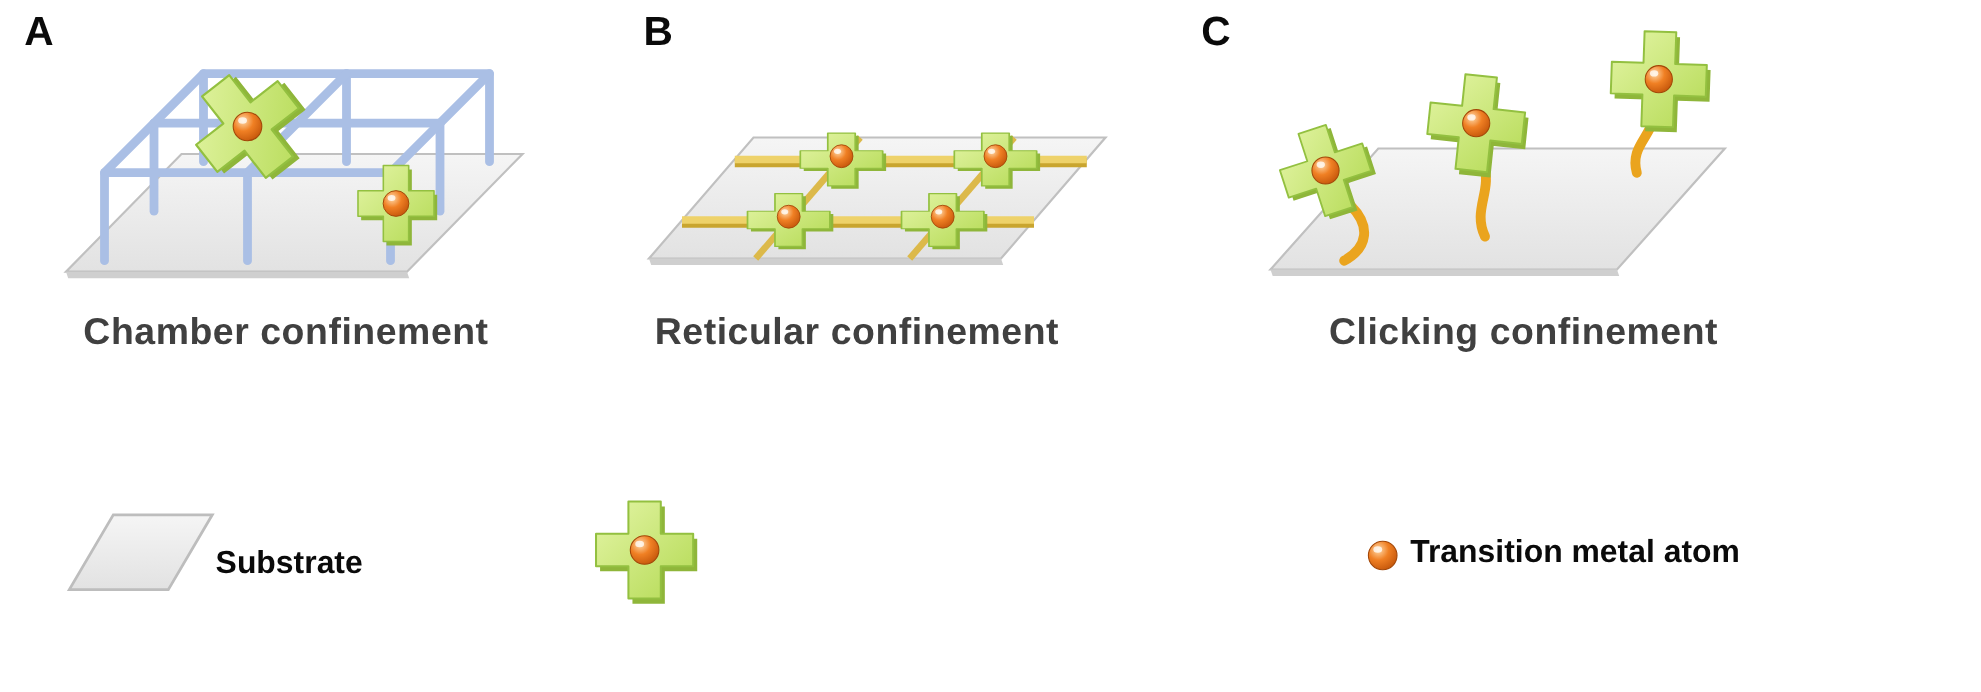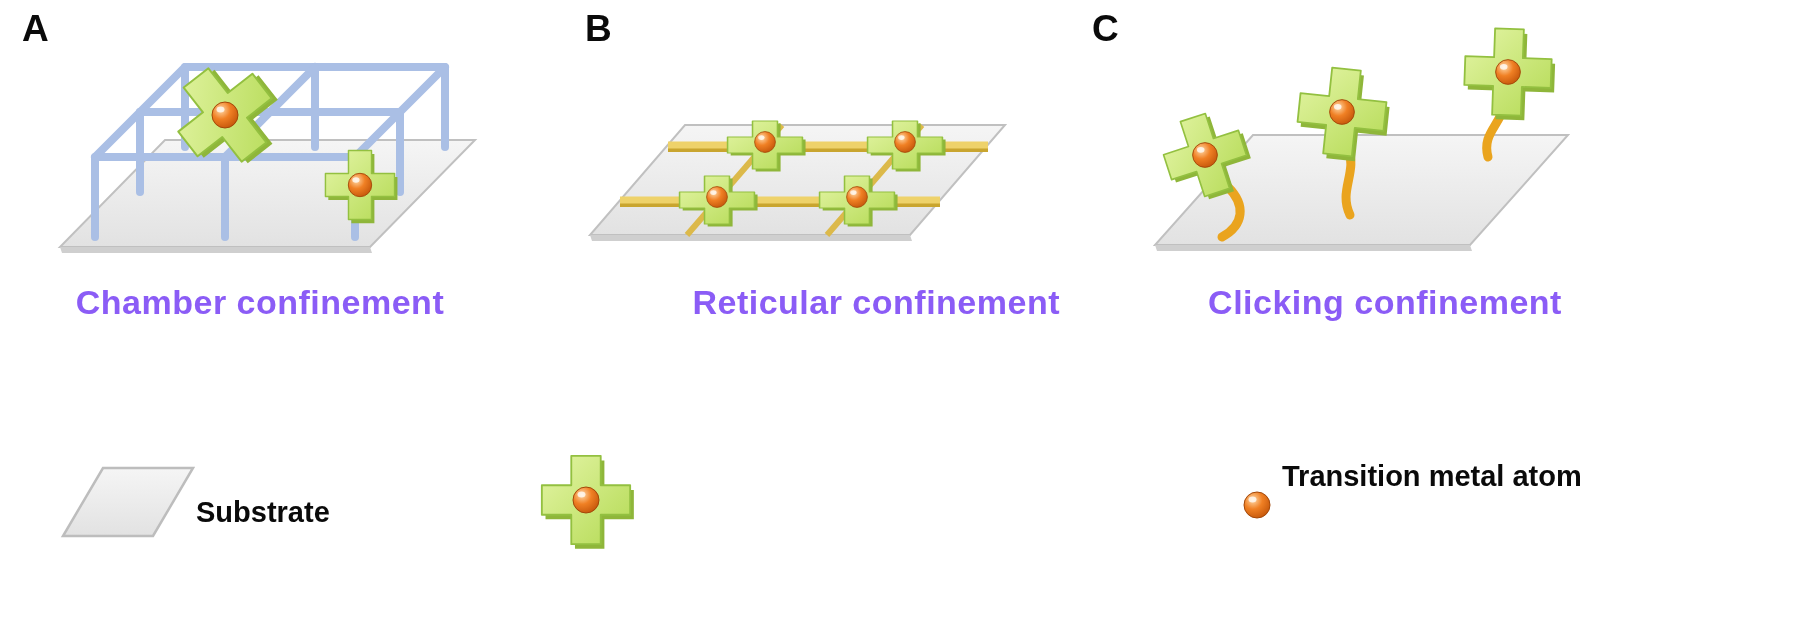--- a/index.html
+++ b/index.html
@@ -26,40 +26,40 @@
   #svg-a { left: 10px; }
   #svg-b { left: 560px; }
   #svg-c { left: 1100px; }
   .caption {
     position: absolute;
     top: 283px;
     width: 500px;
     text-align: center;
     font-size: 34px;
     font-weight: bold;
-    color: #8b5cf6;
+    color: #404040;
     letter-spacing: 0.5px;
   }
   #caption-a { left: 10px; }
-  #caption-b { left: 560px; text-align: right; }
+  #caption-b { left: 529px; }
   #caption-c { left: 1135px; }
   .legend-item { position: absolute; }
   .legend-label {
     position: absolute;
     font-size: 29px;
     font-weight: bold;
     color: #0a0a0a;
     white-space: nowrap;
   }
   #legend-icon-substrate { left: 58px; top: 460px; }
   #legend-label-substrate { left: 196px; top: 496px; }
   #legend-icon-molecule { left: 536px; top: 450px; }
   #legend-label-molecule { left: 648px; top: 486px; }
   #legend-icon-atom { left: 1240px; top: 488px; }
-  #legend-label-atom { left: 1282px; top: 460px; }
+  #legend-label-atom { left: 1282px; top: 486px; }
 </style>
 </head>
 <body>
 
 <div class="figure">
 
   <svg width="0" height="0" style="position:absolute" aria-hidden="true">
     <defs>
       <linearGradient id="greenGrad" x1="0" y1="0" x2="1" y2="1">
         <stop offset="0" stop-color="#e4f5a6"></stop>

